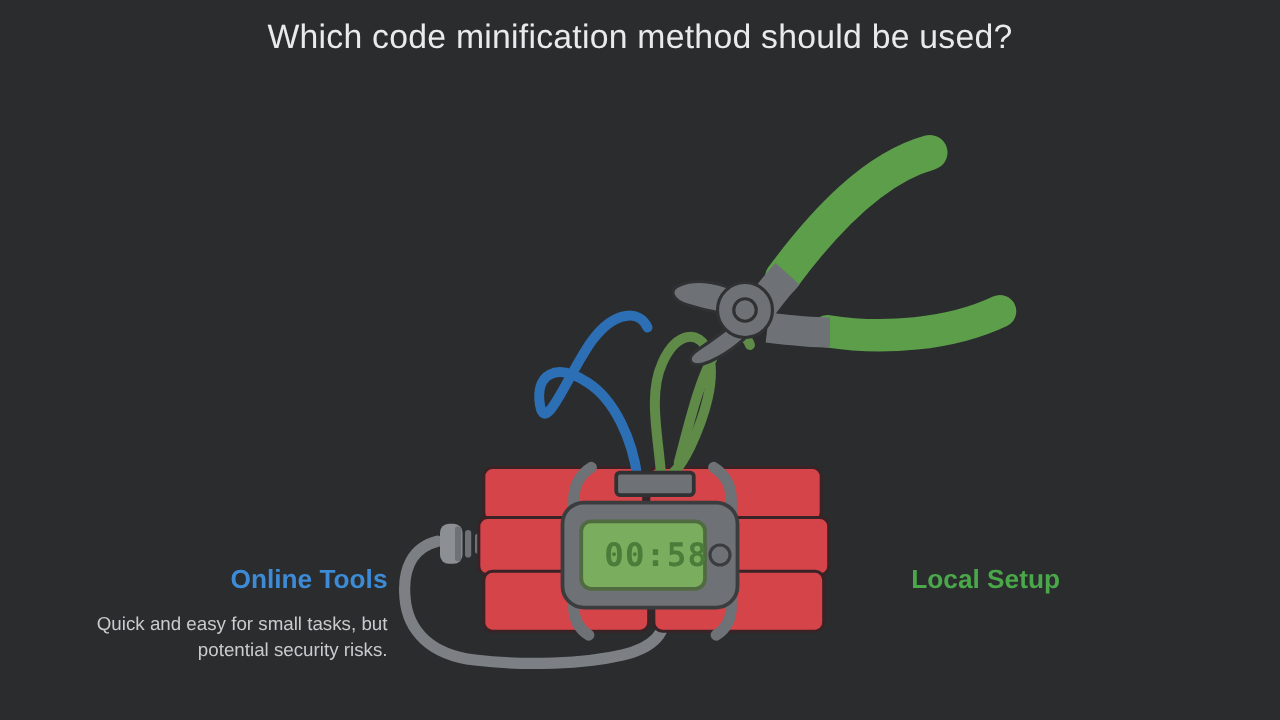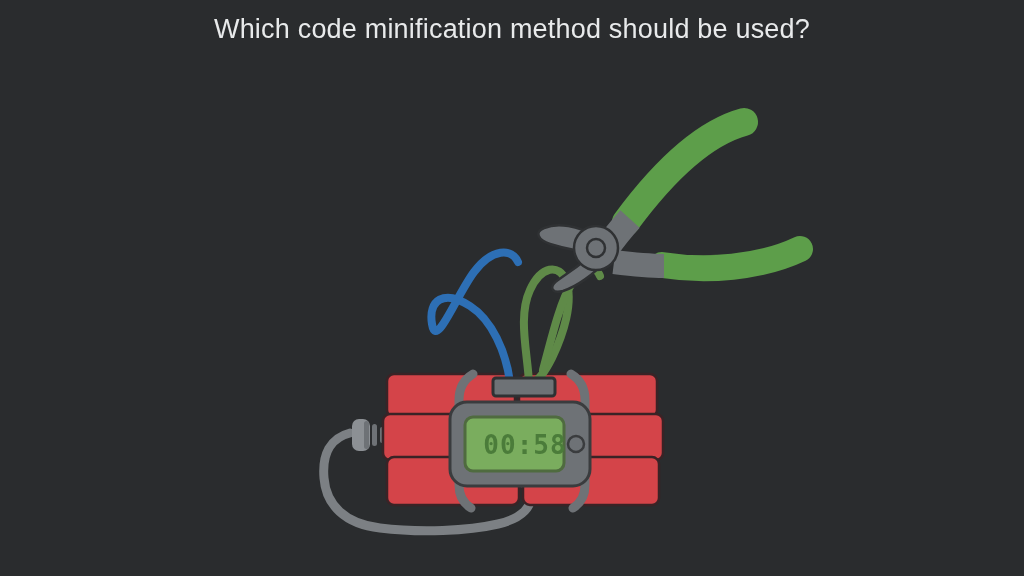--- a/index.html
+++ b/index.html
@@ -182,17 +182,22 @@
                C 548 287, 552 294, 563 291
                C 578 286, 594 274, 604 262 Z" fill="#6e7276" stroke="#2f3133" stroke-width="2.5" stroke-linejoin="round"></path>
 
       <circle cx="596" cy="248" r="22" fill="#6e7276" stroke="#2f3133" stroke-width="2.5"></circle>
       <circle cx="596" cy="248" r="9" fill="#6e7276" stroke="#2f3133" stroke-width="2.5"></circle>
     </g>
   </svg>
 
   <div id="timer-text">00:58</div>
 
+  <div class="caption" id="caption-left">
+    <div class="caption-heading">Online Tools</div>
+    <div class="caption-body">Quick and easy for small tasks, but potential security risks.</div>
+  </div>
 
   <div class="caption" id="caption-right">
+    <div class="caption-heading">Local Setup</div>
   </div>
 
 </div>
 
 </body></html>

